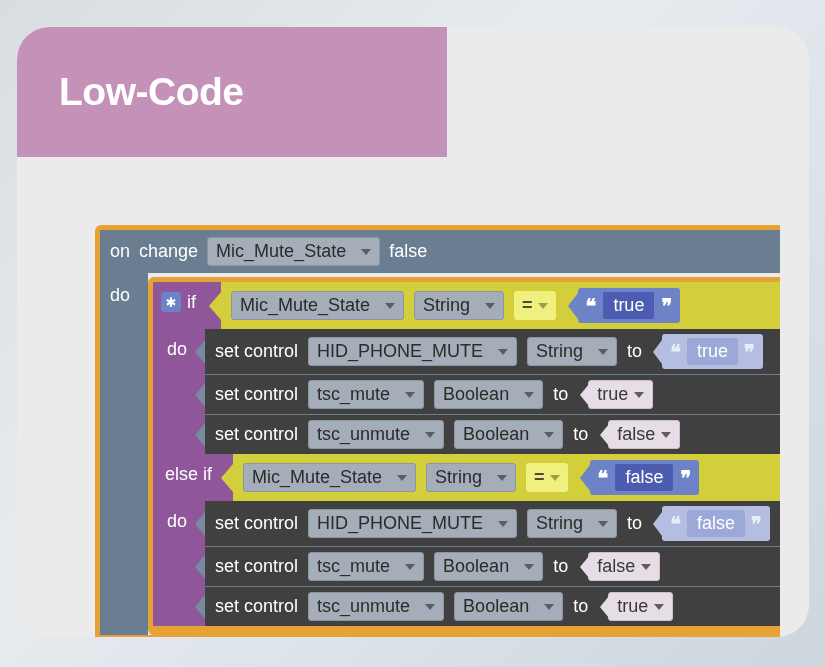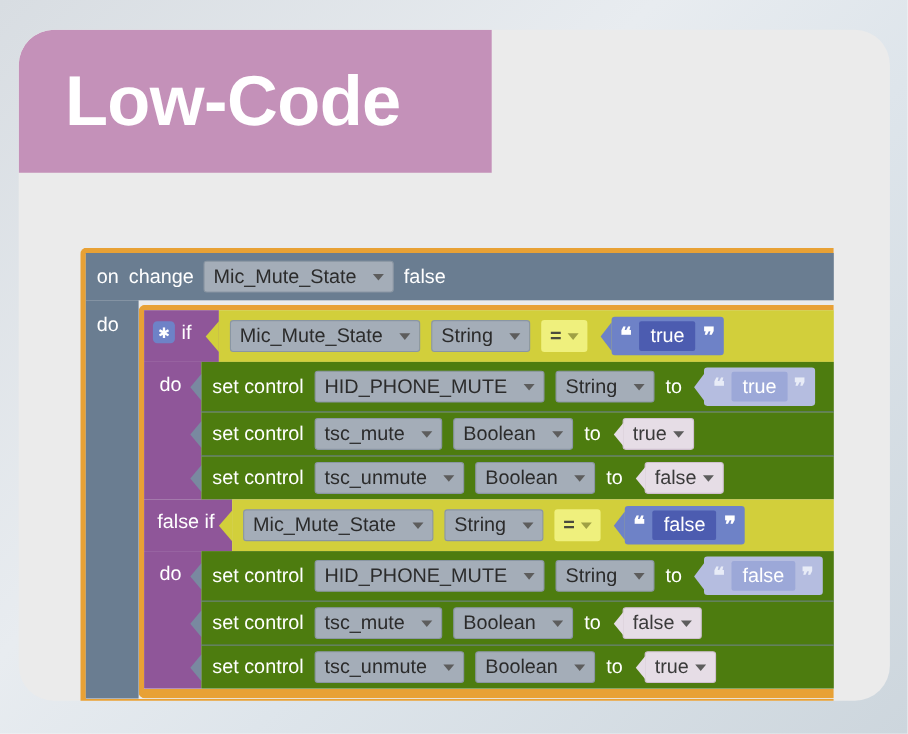--- a/index.html
+++ b/index.html
@@ -28,39 +28,40 @@
     width: 430px;
     height: 130px;
     background: #c491b9;
     border-top-left-radius: 32px;
     display: flex;
     align-items: center;
     padding-left: 42px;
   }
   .header-title {
     color: #fff;
-    font-size: 64px;
+    font-size: 39px;
     font-weight: 700;
     letter-spacing: -0.5px;
   }
   .workspace {
     position: absolute;
     left: 56px;
     top: 198px;
     font-size: 18px;
     color: #fff;
   }
   
   .outer-block {
     border: 5px solid #e8a135;
     border-bottom-width: 9px;
     border-right: none;
     border-radius: 6px 0 0 6px;
     padding: 0;
     display: inline-block;
+    margin-left: 22px;
   }
   .on-row {
     background: #6a7d91;
     padding: 7px 12px 7px 10px;
     display: flex;
     align-items: center;
     gap: 9px;
   }
   .kw { color: #fff; }
   .pill {
@@ -181,21 +182,21 @@
     padding: 3px 10px;
     border-radius: 2px;
     color: #fff;
   }
   .action-stack {
     flex: 1;
     display: flex;
     flex-direction: column;
   }
   .act-row {
-    background: #4d7c0f;
+    background: #404040;
     display: flex;
     align-items: center;
     padding: 5px 10px;
     gap: 10px;
     border-bottom: 1px solid #6a7d91;
     position: relative;
   }
   .act-row:last-child { border-bottom: none; }
   .notch {
     position: absolute;
@@ -359,21 +360,21 @@
                     <span class="val-chip">
                       <span>false</span>
                       <span class="tri"></span>
                     </span>
                   </div>
                 </div>
             </div>
 
             <div class="prow">
               <div class="pgutter" style="min-width:80px;padding-left:12px">
-                <span>false if</span>
+                <span>else if</span>
               </div>
               <div class="cond-row">
                 <span class="pill">
                   <span>Mic_Mute_State</span>
                   <span class="tri"></span>
                 </span>
                 <span class="pill">
                   <span>String</span>
                   <span class="tri"></span>
                 </span>

